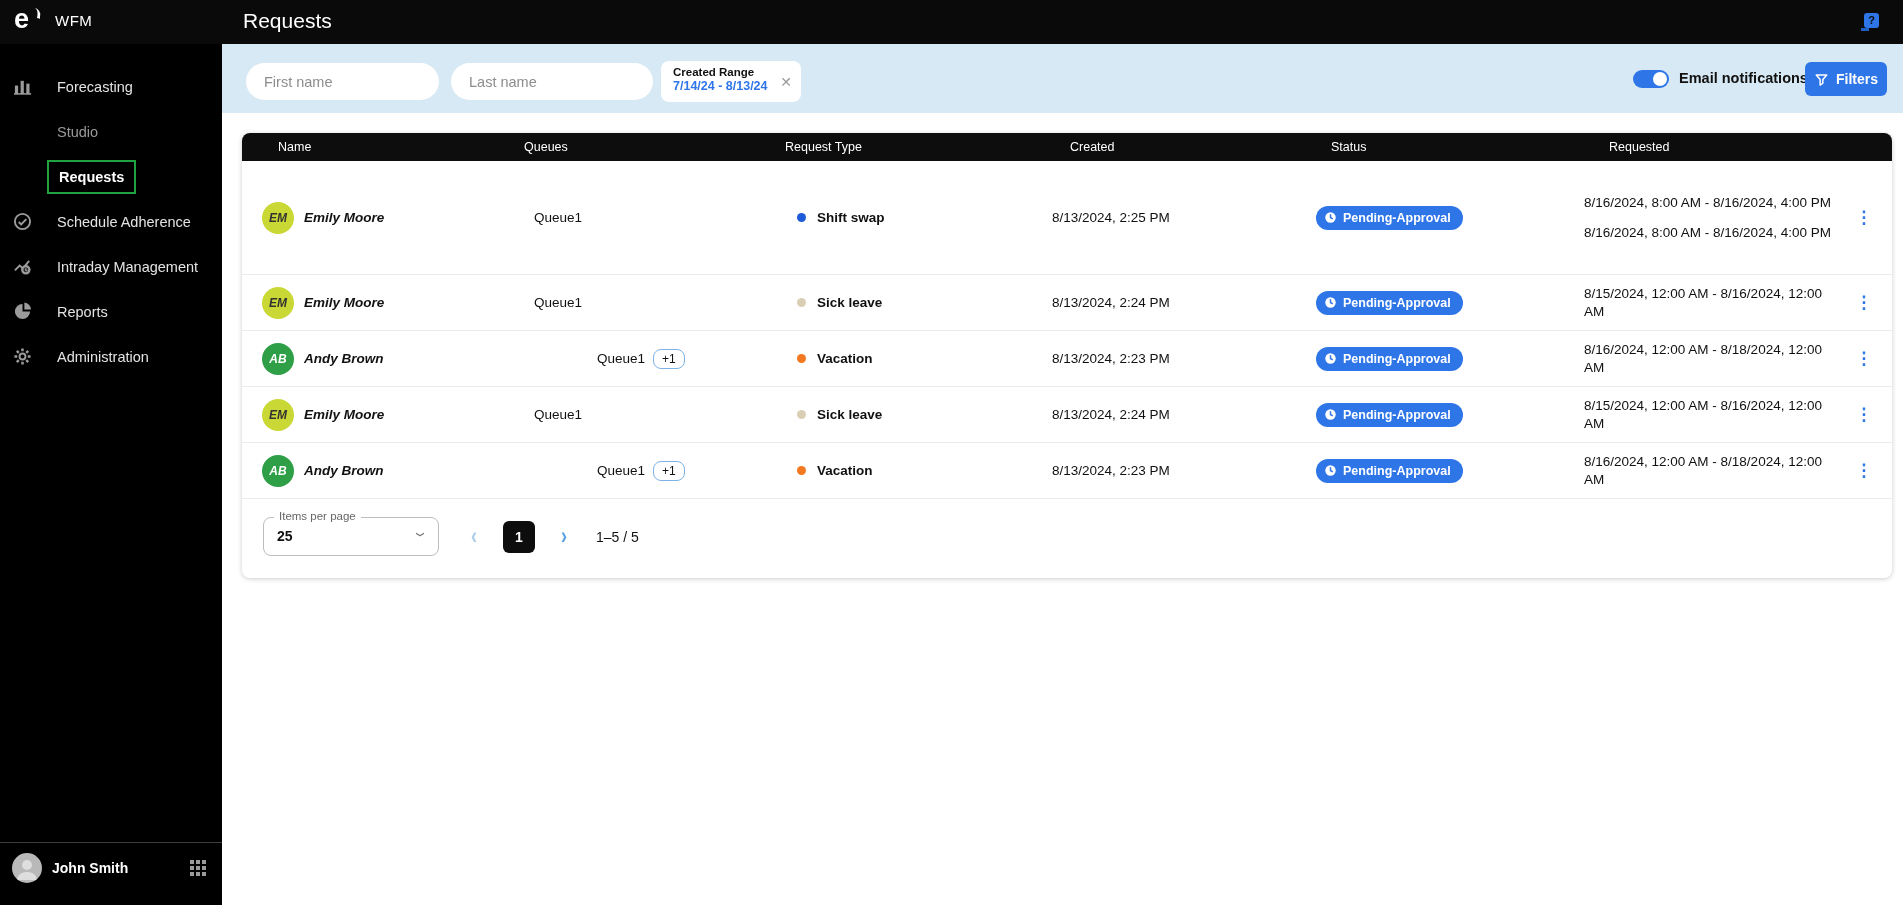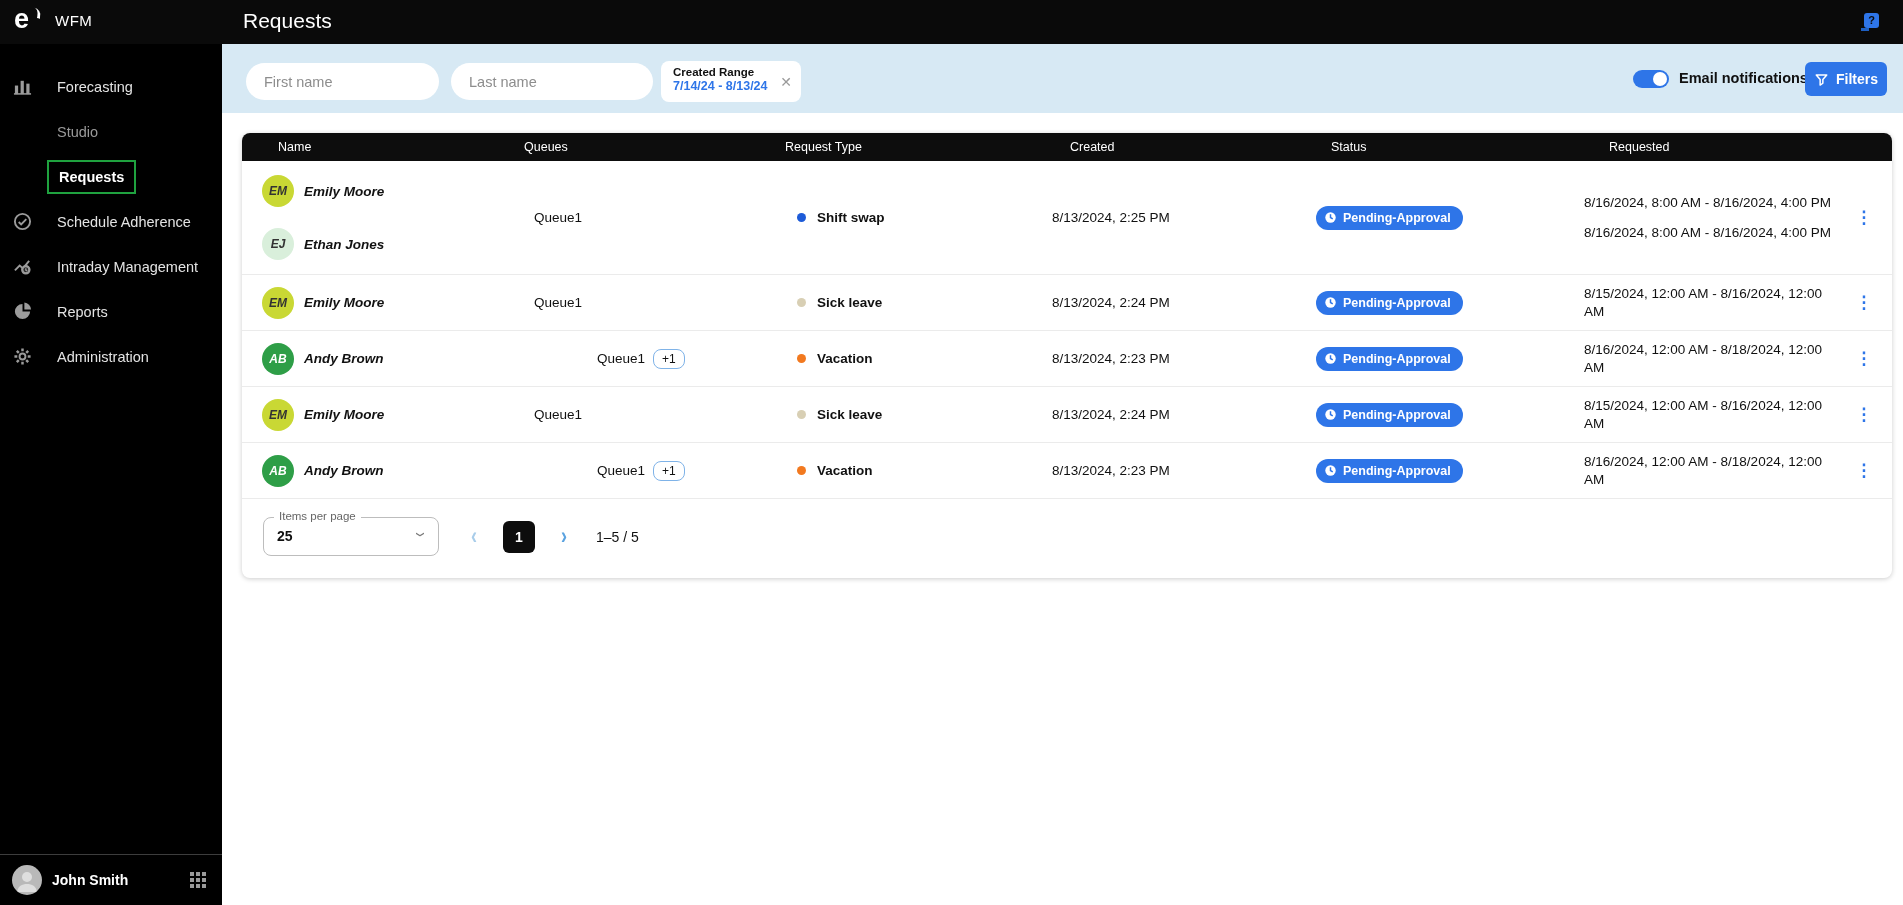--- a/index.html
+++ b/index.html
@@ -24,21 +24,21 @@
   .nav { padding-top:20px; }
   .nav-item { position:relative; height:45px; display:flex; align-items:center; cursor:pointer; }
   .nav-icon { position:absolute; left:12px; width:20px; height:20px; display:flex; align-items:center; justify-content:center; }
   .nav-label { position:absolute; left:57px; font-size:14.5px; color:#e3e3e3; white-space:nowrap; }
   .nav-item.active .nav-label { font-weight:700; color:#fff; }
   .nav-item.selected .nav-label { font-weight:700; color:#fff; }
   .nav-label.green-box { left:47px; padding:7px 10px; border:2px solid #1fa23f; }
   .nav-item.sub .nav-label:not(.green-box) { color:#9a9a9a; }
   .nav-chevron { position:absolute; right:14px; color:#b5b5b5; font-size:16px; line-height:1; transform:scaleY(1.3); }
   .nav-chevron.down { color:#2f9ce0; transform:rotate(90deg) scaleY(1.3); }
-  .user-row { position:absolute; left:0; bottom:0; width:222px; height:51px; border-top:1px solid #3d3d3d;
+  .user-row { position:absolute; left:0; bottom:12px; width:222px; height:51px; border-top:1px solid #3d3d3d;
     display:flex; align-items:center; }
   .user-avatar { position:absolute; left:12px; width:30px; height:30px; border-radius:50%; background:#b9b9b9; overflow:hidden; }
   .user-name { position:absolute; left:52px; color:#fff; font-size:14px; font-weight:700; }
   .apps-grid { position:absolute; right:16px; width:16px; height:16px; display:grid;
     grid-template-columns:repeat(3,4px); grid-template-rows:repeat(3,4px); gap:2px; cursor:pointer; }
   .apps-grid span { background:#9a9a9a; }
 
   
   .main { position:absolute; left:222px; top:44px; width:1681px; height:861px; background:#fff; }
   .filter-strip { position:absolute; left:0; top:0; width:1681px; height:69px; background:#d7e9f4; }
@@ -240,24 +240,20 @@
         <span class="h-requested">Requested</span>
         <span></span>
       </div>
       <div id="tbody">
           <div class="grid-row trow tall">
             <div class="c-name">
               <div class="person">
                 <span class="avatar" style="background: rgb(201, 216, 52); color: rgb(51, 51, 51);">EM</span>
                 <span class="p-name">Emily Moore</span>
               </div>
-              <div class="person">
-                <span class="avatar" style="background: rgb(217, 239, 219); color: rgb(51, 51, 51);">EJ</span>
-                <span class="p-name">Ethan Jones</span>
-              </div>
             </div>
             <div class="c-queues">
               <span>Queue1</span>
             </div>
             <div class="c-type">
               <span class="type-dot" style="background: rgb(29, 91, 216);"></span>
               <span>Shift swap</span>
             </div>
             <div class="c-created">8/13/2024, 2:25 PM</div>
             <div class="c-status"><span class="pill">

